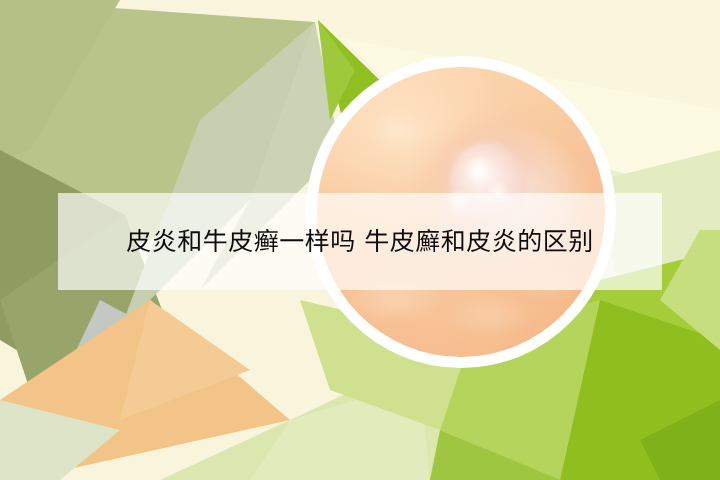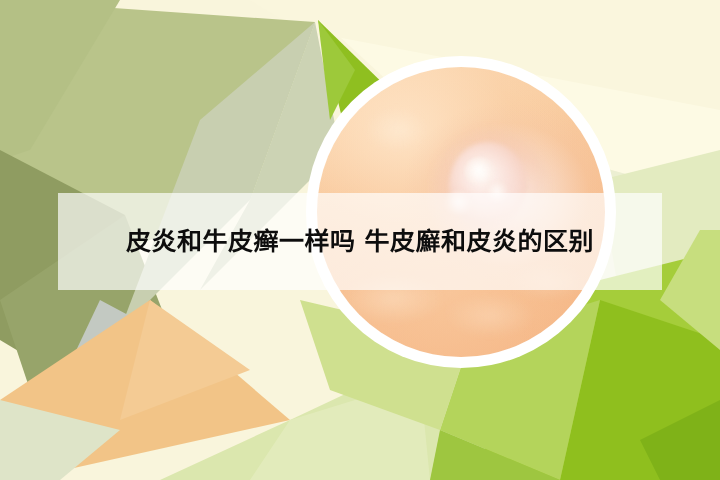--- a/index.html
+++ b/index.html
@@ -147,21 +147,21 @@
     width: 604px;
     height: 97px;
     background: rgba(255, 255, 255, 0.68);
     display: flex;
     align-items: center;
     justify-content: center;
   }
   #banner-title {
     font-family: "DejaVu Sans", "Liberation Sans", sans-serif;
     font-size: 25px;
-    font-weight: bold;
+    font-weight: normal;
     color: #0d0d0d;
     letter-spacing: 0.5px;
     line-height: 1.25;
     white-space: nowrap;
     text-align: center;
     margin: 4px;
   }
 </style>
 </head>
 <body>

